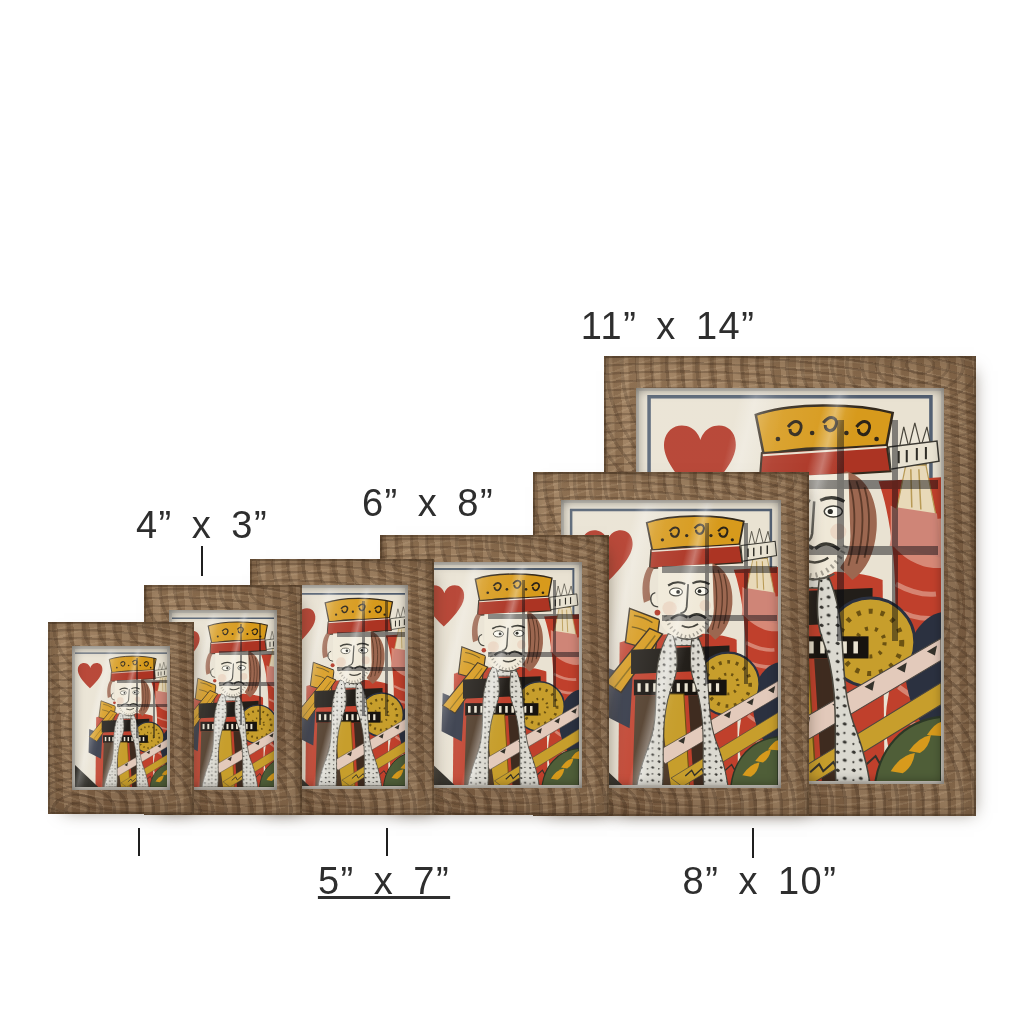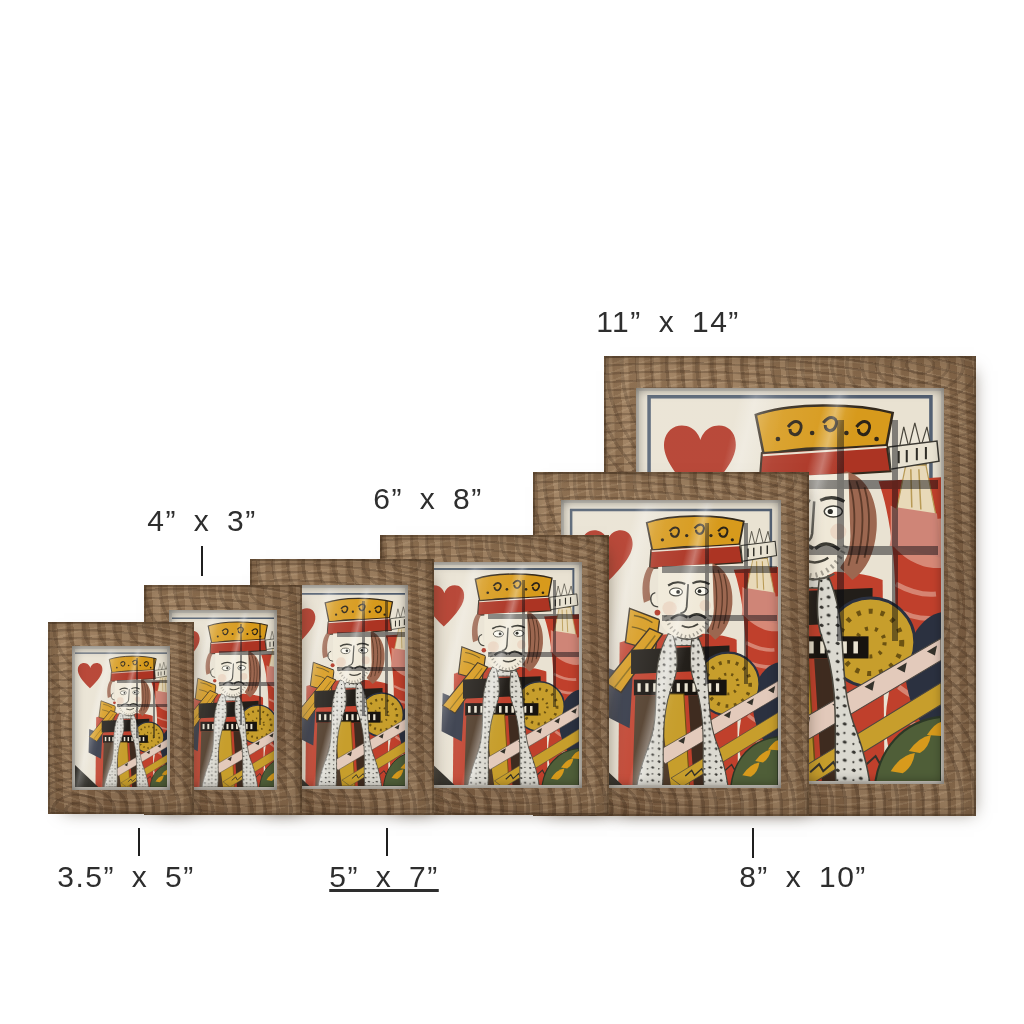--- a/index.html
+++ b/index.html
@@ -2,21 +2,21 @@
 <html><head>
 <meta charset="utf-8">
 <style>
   html,body{margin:0;padding:0;background:#ffffff;}
   #stage{
     position:relative;width:1024px;height:1024px;background:#ffffff;
     font-family:"Liberation Sans", sans-serif;overflow:hidden;
   }
   .size-label{
     position:absolute;transform:translateX(-50%);
-    font-size:30px;font-weight:400;letter-spacing:1.5px;word-spacing:7px;
+    font-size:38px;font-weight:400;letter-spacing:1.5px;word-spacing:7px;
     color:#2e2e2e;white-space:nowrap;
   }
   .tick{
     position:absolute;width:2px;background:#1f1f1f;transform:translateX(-50%);
   }
   .frame{position:absolute;}
   .wood{
     position:absolute;inset:0;
     background:
       repeating-radial-gradient(ellipse 150px 95px at 20% 98%, rgba(62,44,28,0) 0 9px, rgba(58,40,26,.26) 10px 13px),
@@ -228,23 +228,22 @@
     <div class="frame" style="left: 604px; top: 356px; width: 372px; height: 460px; z-index: 1;">
       <div class="wood"></div>
       <div class="glass" style="inset: 32px;">
         <svg class="art" viewBox="0 0 300 400" preserveAspectRatio="xMidYMid slice">
           <use href="#cardart"></use>
         </svg>
         <div class="grid"></div>
         <div class="glare"></div>
       </div>
     </div>
-    <div class="size-label" style="left: 126px; top: 860px; z-index: 20;">3.5”  x  5”</div>
     <div class="tick" style="left: 139px; top: 828px; height: 28px; z-index: 20;"></div>
     <div class="size-label" style="left: 384px; top: 860px; z-index: 20; text-decoration: underline;">5”  x  7”</div>
     <div class="tick" style="left: 387px; top: 828px; height: 28px; z-index: 20;"></div>
-    <div class="size-label" style="left: 760px; top: 860px; z-index: 20; margin-left: 43px;">8”  x  10”</div>
+    <div class="size-label" style="left: 760px; top: 860px; z-index: 20;">8”  x  10”</div>
     <div class="tick" style="left: 753px; top: 828px; height: 30px; z-index: 20;"></div>
     <div class="size-label" style="left: 202px; top: 504px; z-index: 20;">4”  x  3”</div>
     <div class="tick" style="left: 202px; top: 546px; height: 30px; z-index: 20;"></div>
     <div class="size-label" style="left: 428px; top: 482px; z-index: 20;">6”  x  8”</div>
     <div class="size-label" style="left: 668px; top: 305px; z-index: 20;">11”  x  14”</div>
   </div>
 
 </body></html>

